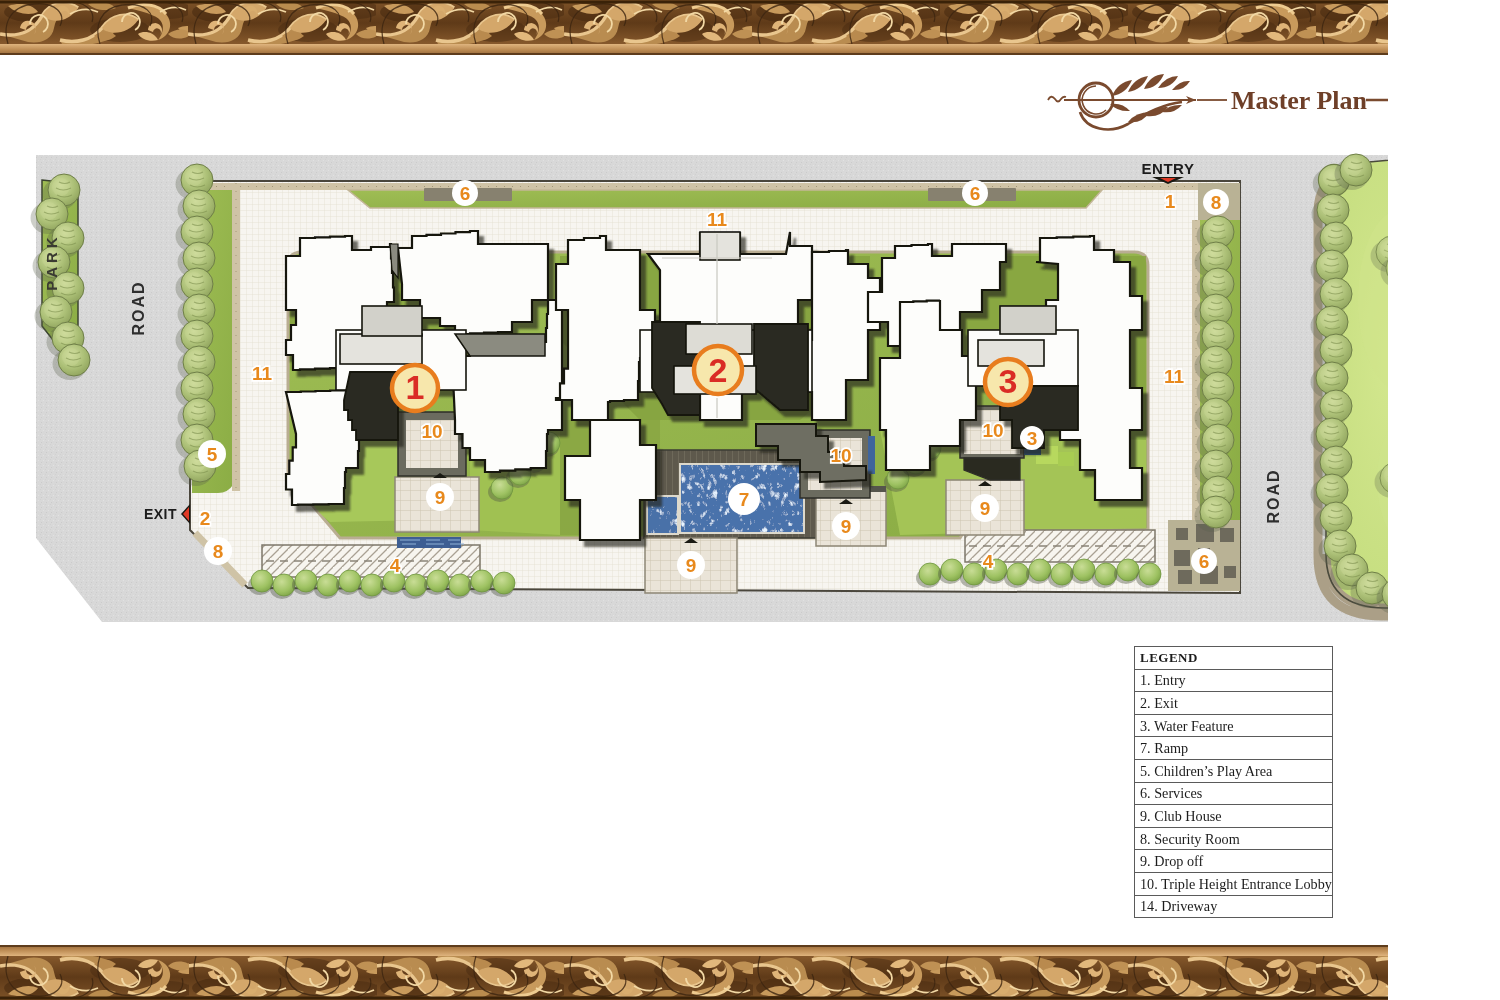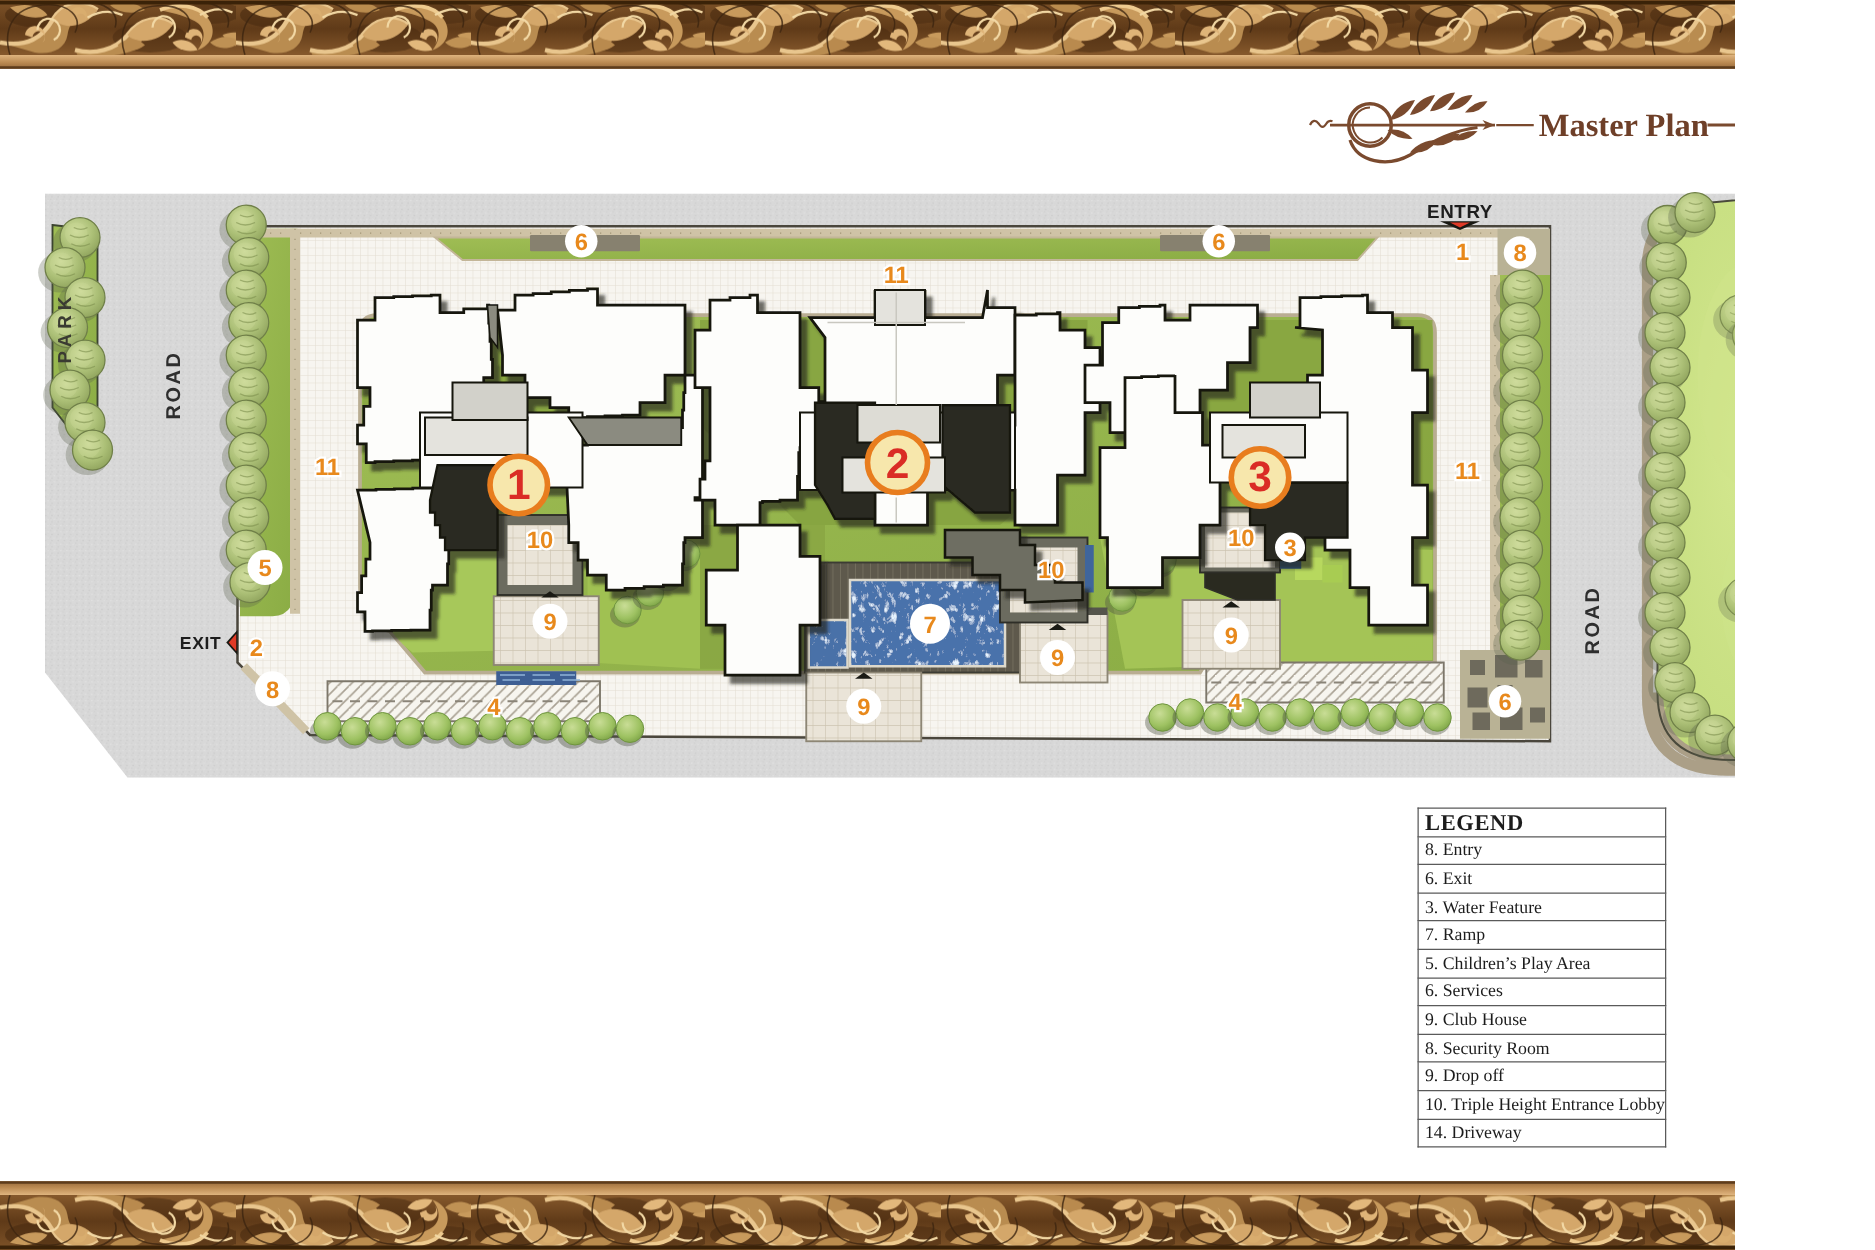--- a/index.html
+++ b/index.html
@@ -3,21 +3,21 @@
 <meta charset="utf-8">
 <style>
   html,body{margin:0;padding:0;background:#ffffff;}
   #page{position:relative;width:1388px;height:1000px;overflow:hidden;background:#ffffff;
         font-family:"Liberation Sans", sans-serif;}
   svg text{user-select:none;}
   .legend{position:absolute;left:1134px;top:646px;width:199px;
           font-family:"Liberation Serif", serif;font-size:14.2px;color:#1c1c1c;}
   .legend table{border-collapse:collapse;width:100%;table-layout:fixed;}
   .legend td{border:1px solid #5a5a5a;padding:2px 2px 2px 5px;height:17.6px;line-height:16px;white-space:nowrap;overflow:hidden;}
-  .legend .hd{font-weight:bold;font-size:18px;letter-spacing:0.5px;}
+  .legend .hd{font-weight:bold;font-size:13px;letter-spacing:0.5px;}
   .pageno{position:absolute;left:1434px;top:922px;color:#9a9a9a;font-size:15px;
           font-family:"Liberation Serif", serif;}
 </style>
 </head>
 <body>
 <div id="page">
 <svg width="1500" height="1000" viewBox="0 0 1500 1000">
 <defs>
   <linearGradient id="woodbg" x1="0" y1="0" x2="0" y2="1">
     <stop offset="0" stop-color="#7e5328"></stop>
@@ -509,24 +509,24 @@
 </svg>
 
 
 <div class="legend">
   <table>
     <tbody>
           <tr>
             <td class="hd">LEGEND</td>
           </tr>
     <tr>
-            <td>8. Entry</td>
-          </tr>
-    <tr>
-            <td>6. Exit</td>
+            <td>1. Entry</td>
+          </tr>
+    <tr>
+            <td>2. Exit</td>
           </tr>
     <tr>
             <td>3. Water Feature</td>
           </tr>
     <tr>
             <td>7. Ramp</td>
           </tr>
     <tr>
             <td>5. Children’s Play Area</td>
           </tr>

